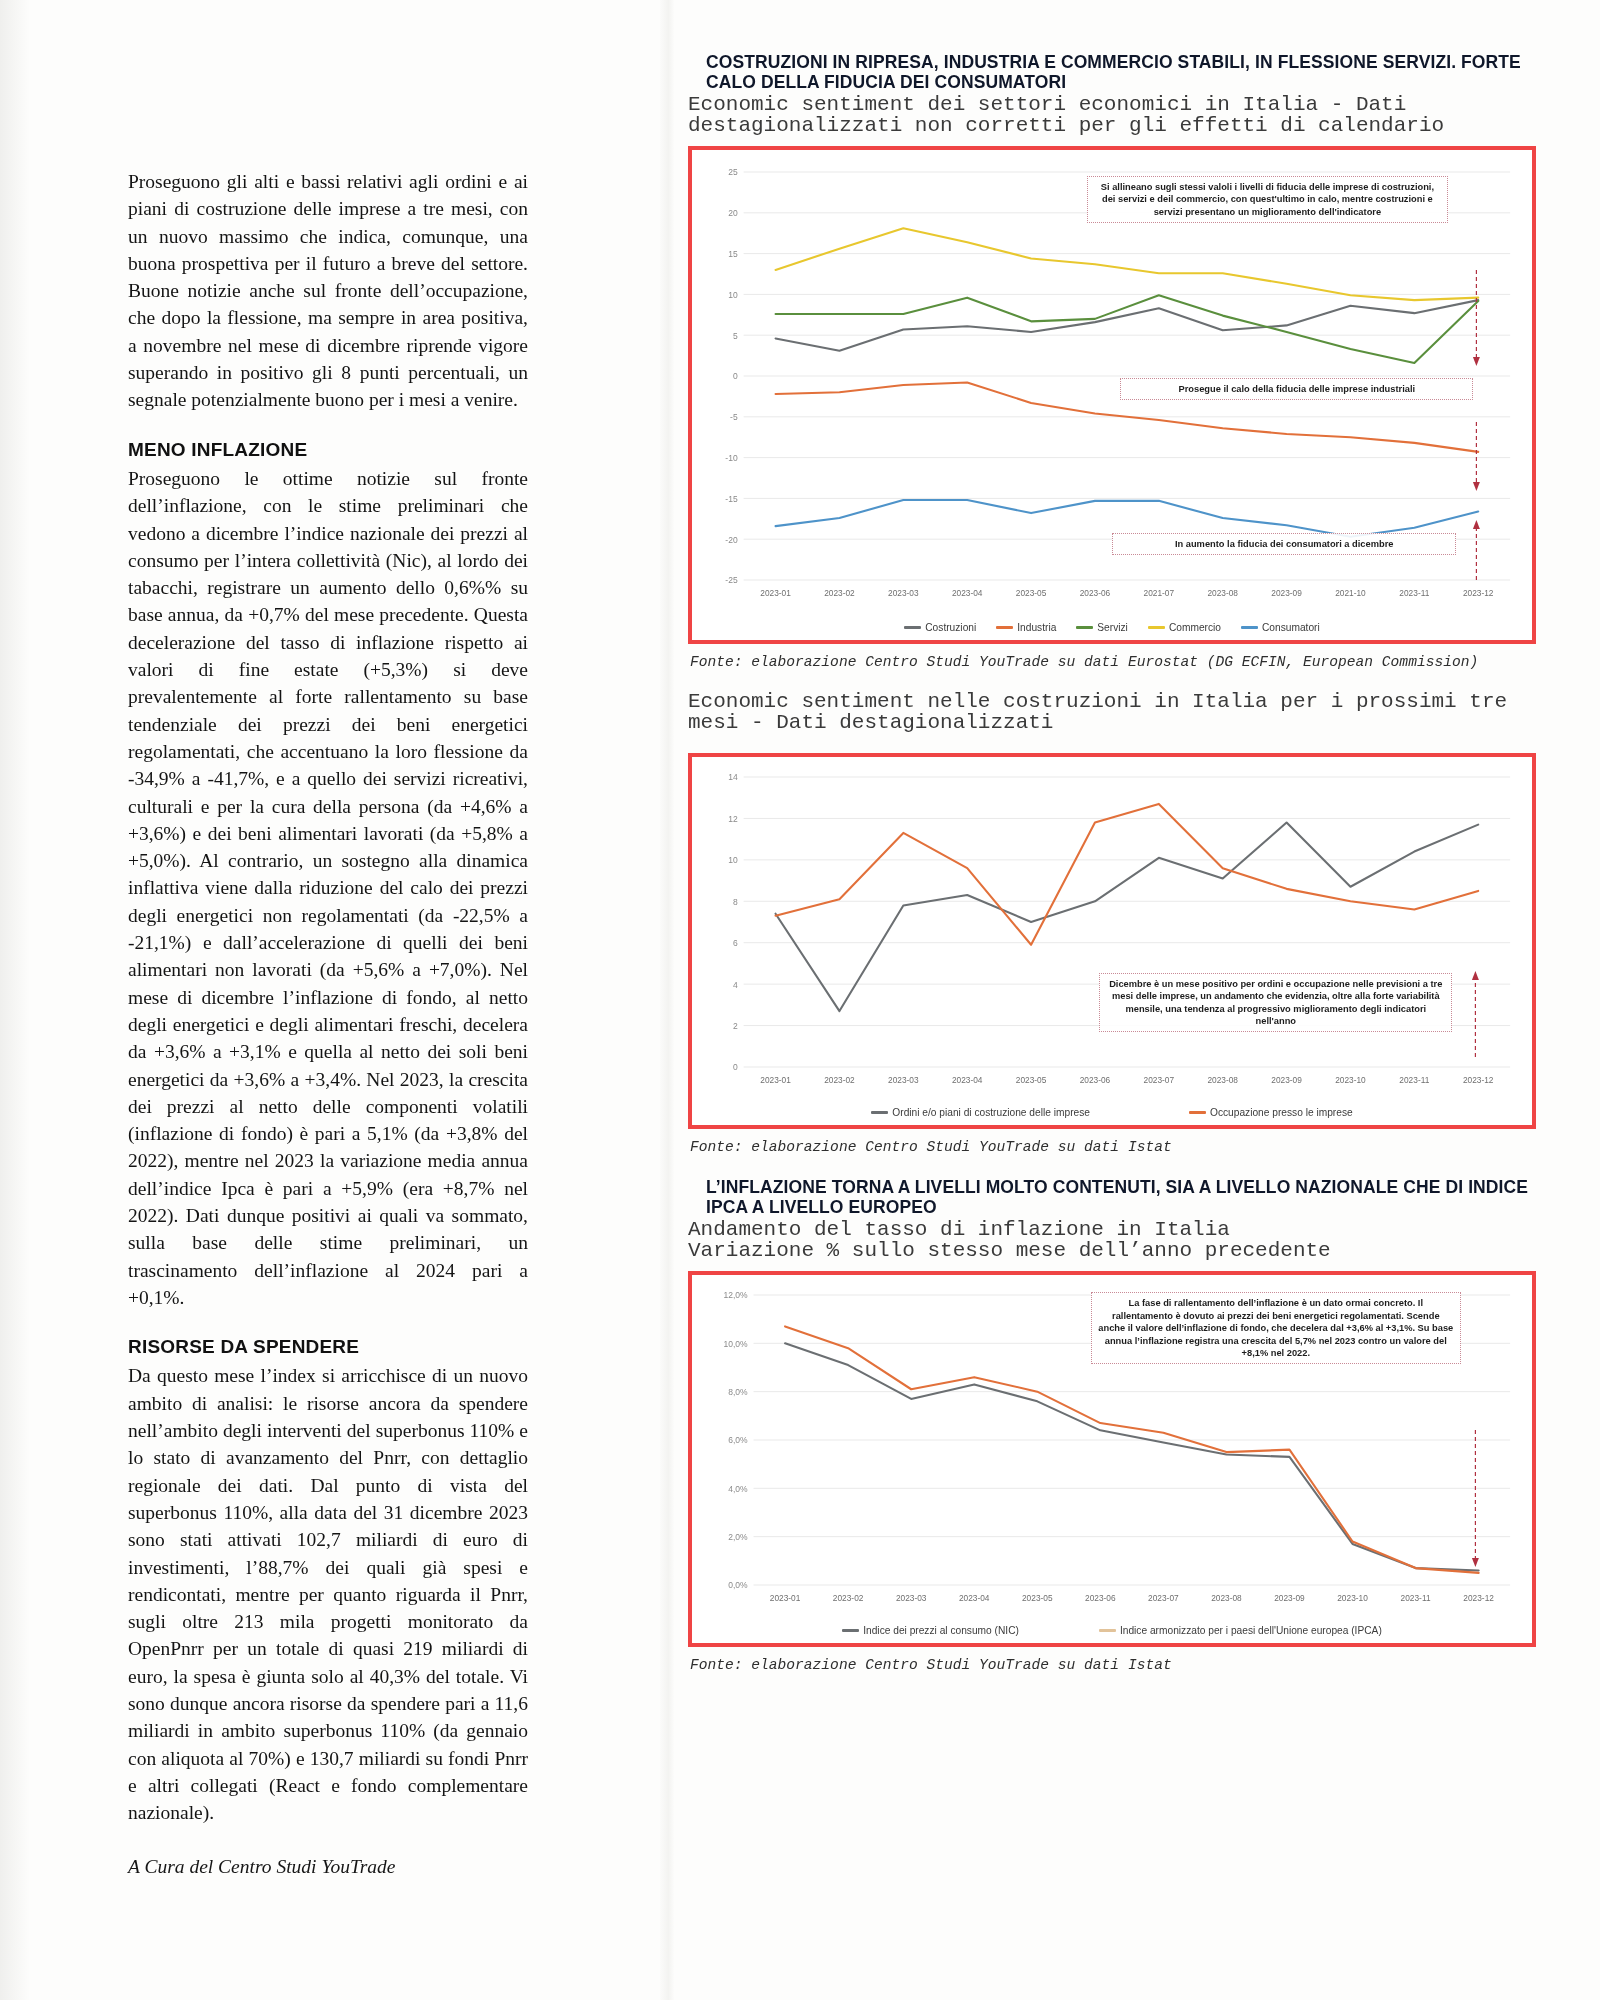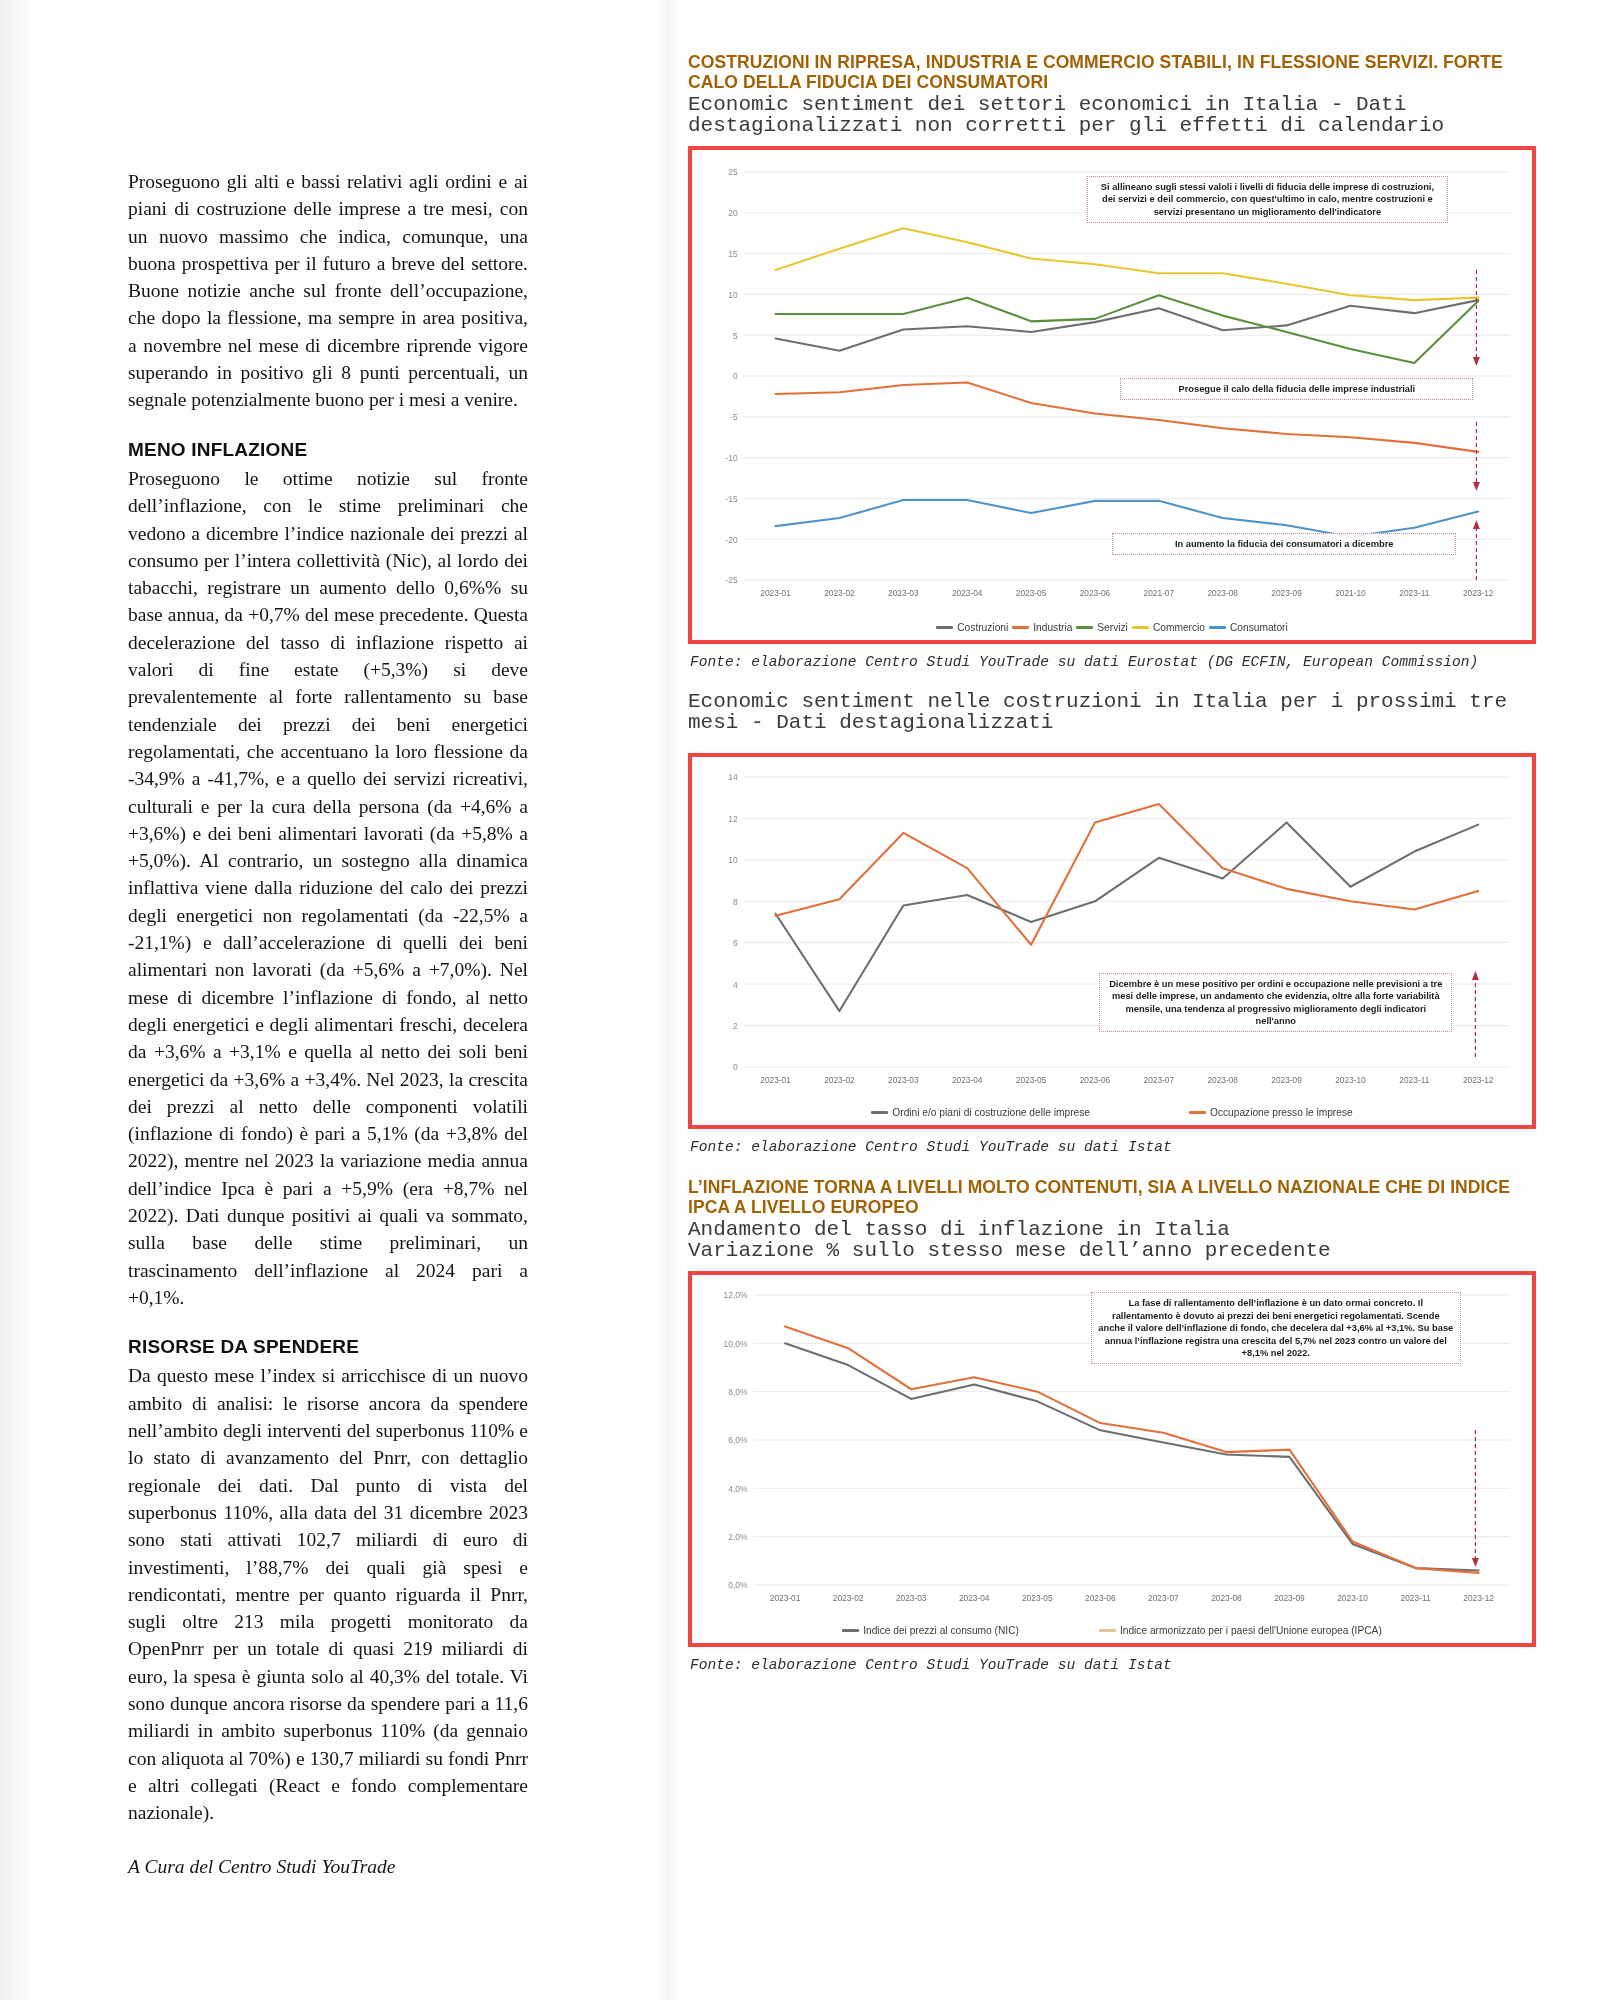--- a/index.html
+++ b/index.html
@@ -52,23 +52,23 @@
 
   
   .col-right { position:absolute; left:688px; top:52px; width:848px; }
 
   .block { margin-bottom:6px; }
   .chart-title {
     font-family:"Liberation Sans", sans-serif;
     font-weight:bold;
     font-size:17.5px;
     line-height:20px;
-    color:#a16207;
+    color:#0f172a;
     letter-spacing:.1px;
-    margin:0 0 3px 0;
+    margin:0 0 3px 18px;
   }
   .chart-sub {
     font-family:Liberation Mono, monospace;
     font-size:21px;
     line-height:20.5px;
     color:#3a3a3a;
     margin:0 0 10px 0;
   }
   .source {
     font-family:Liberation Mono, monospace;
@@ -93,21 +93,21 @@
     color:#1d1d1d;
     font-family:"Liberation Sans", sans-serif;
     font-weight:bold;
     font-size:9.3px;
     line-height:12.4px;
     text-align:center;
     padding:4px 6px;
   }
   .legend {
     display:flex; justify-content:center; align-items:center;
-    gap:4px;
+    gap:20px;
     font-family:"Liberation Sans", sans-serif;
     font-size:10.2px;
     color:#3b3b3b;
     padding:2px 0 7px 0;
   }
   .legend .it { display:flex; align-items:center; gap:4px; white-space:nowrap; }
   .legend .sw { width:17px; height:3px; display:inline-block; border-radius:1px; }
 </style>
 </head>
 <body>

